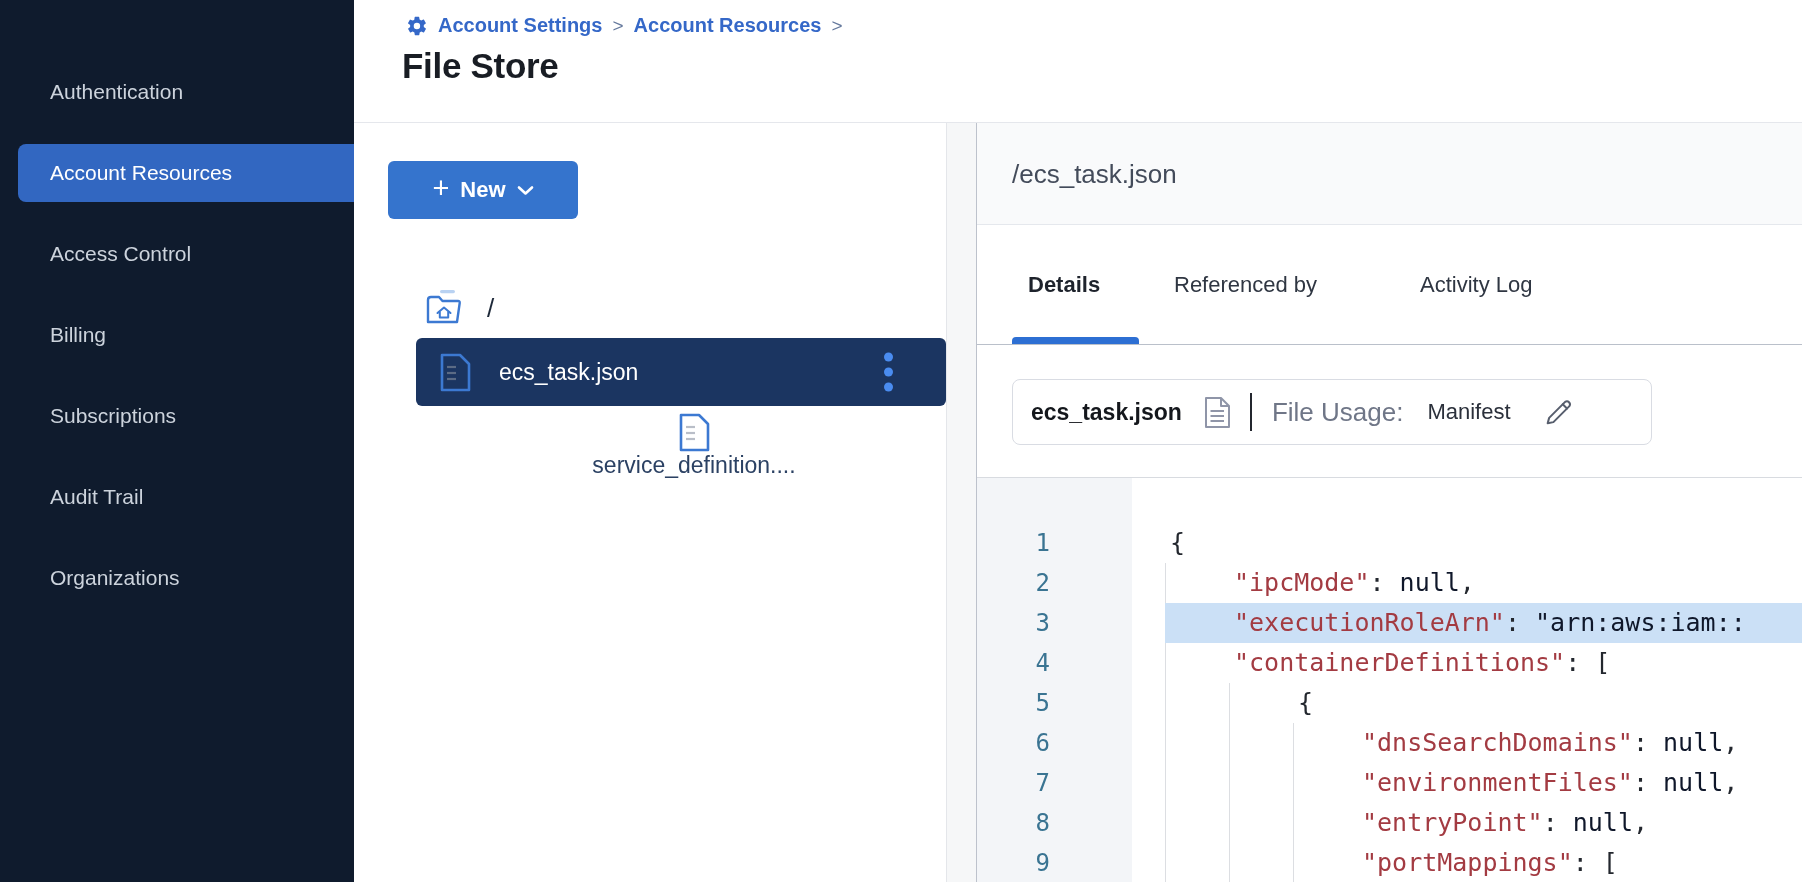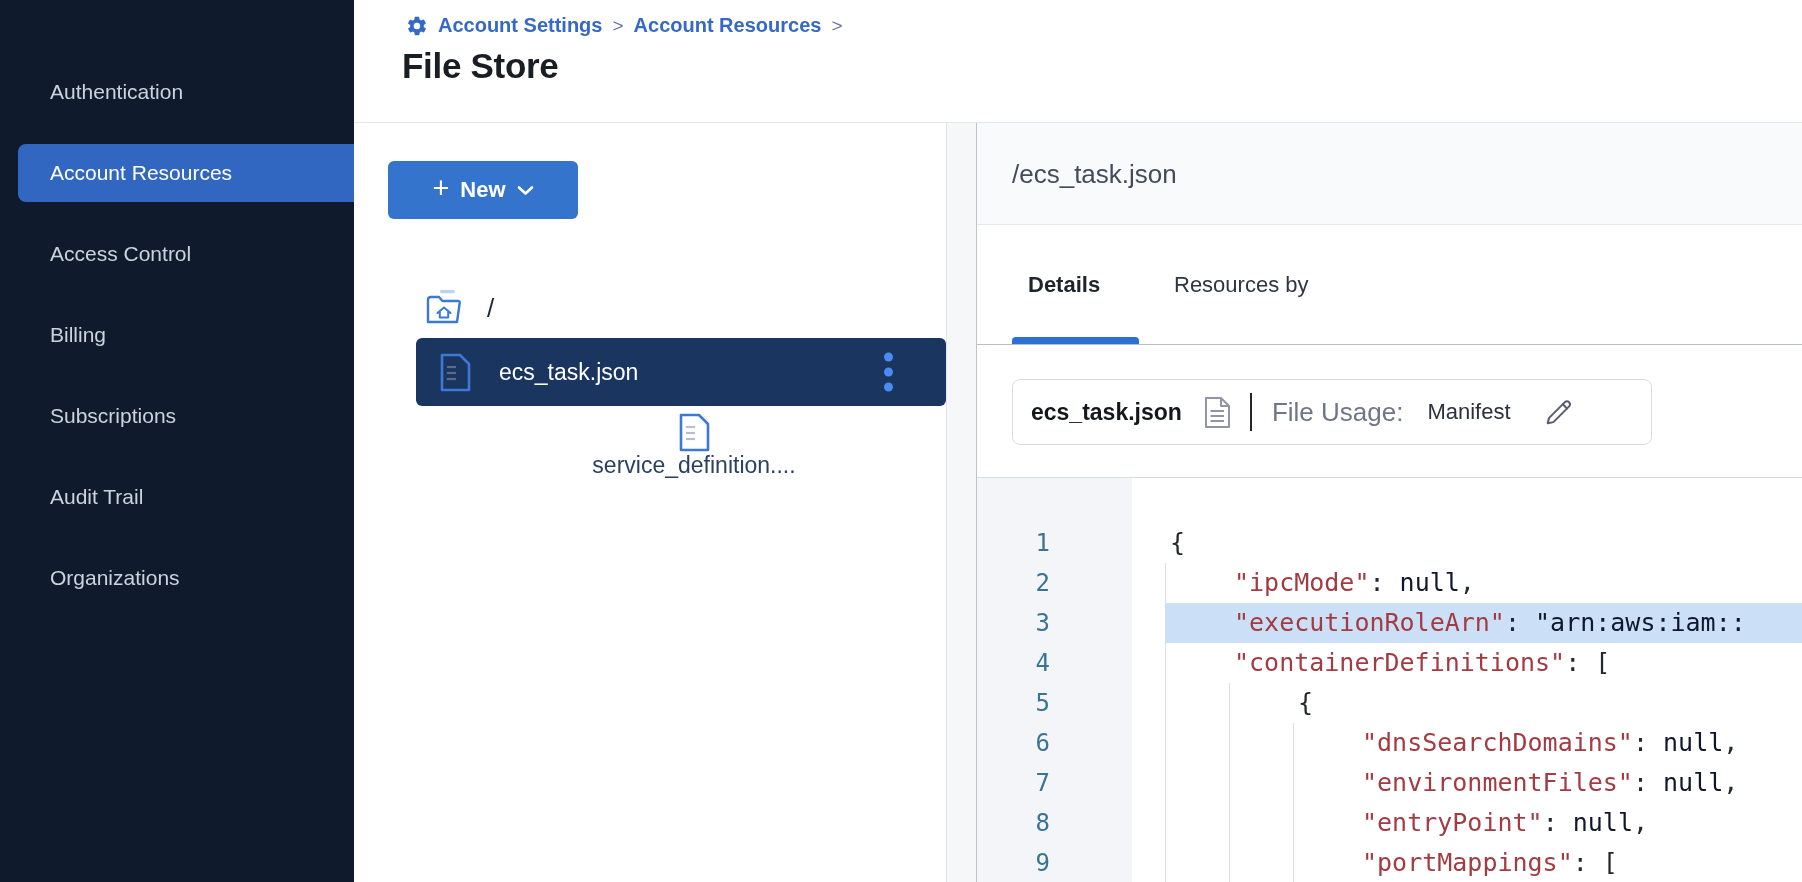--- a/index.html
+++ b/index.html
@@ -176,21 +176,22 @@
 <div class="split-gutter"></div>
 
 <section class="right">
   <div class="path-bar">
     <span class="path-text">/ecs_task.json</span>
   </div>
 
   <div class="tabs">
     <div class="tab-underline"></div>
   <div class="tab active" style="left: 51px;">Details</div>
-      <div class="tab" style="left: 197px;">Resources by</div>
+      <div class="tab" style="left: 197px;">Referenced by</div>
+      <div class="tab" style="left: 443px;">Activity Log</div>
     </div>
 
   <div class="details">
     <div class="usage-box">
       <span class="ub-name">ecs_task.json</span>
       <span class="ub-doc">
         <svg width="27" height="33" viewBox="0 0 27 33">
           <path d="M2 2 L17 2 L25 10 L25 31 L2 31 Z" fill="#ffffff" stroke="#8f95a8" stroke-width="2" stroke-linejoin="round"></path>
           <path d="M17 2 L17 10 L25 10" fill="none" stroke="#8f95a8" stroke-width="2" stroke-linejoin="round"></path>
           <line x1="6.5" y1="15" x2="20" y2="15" stroke="#8f95a8" stroke-width="2"></line>

